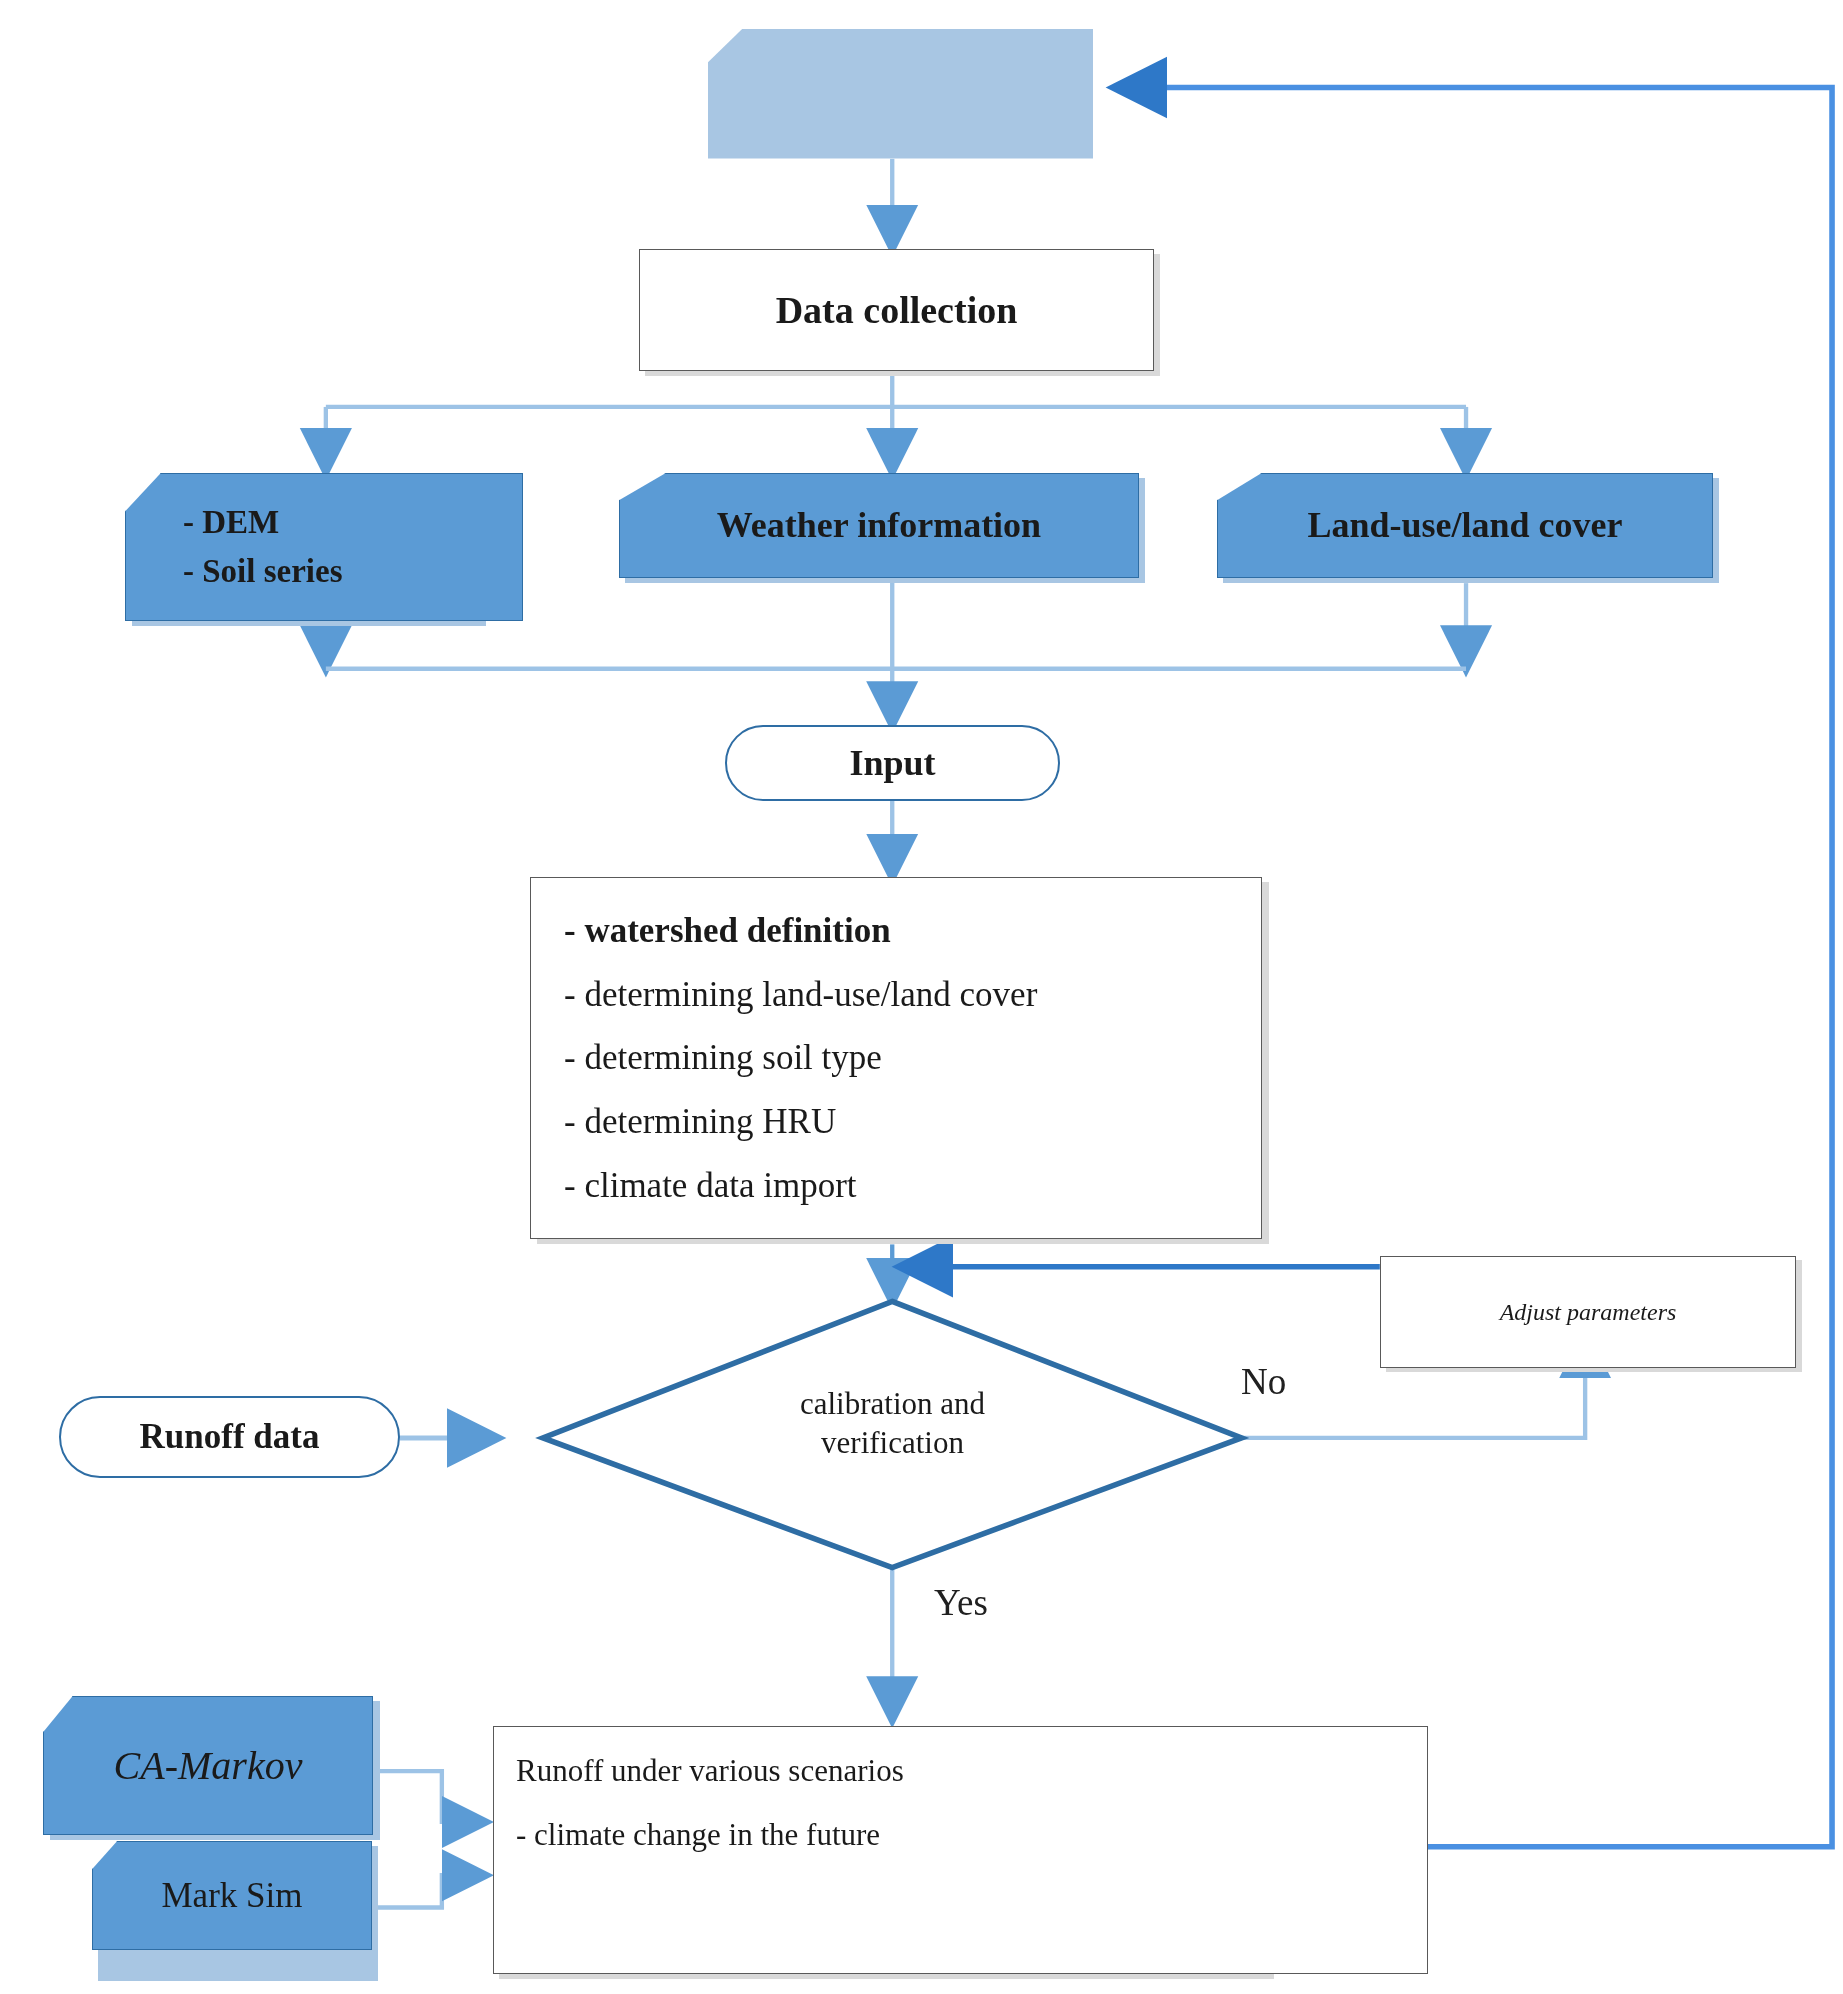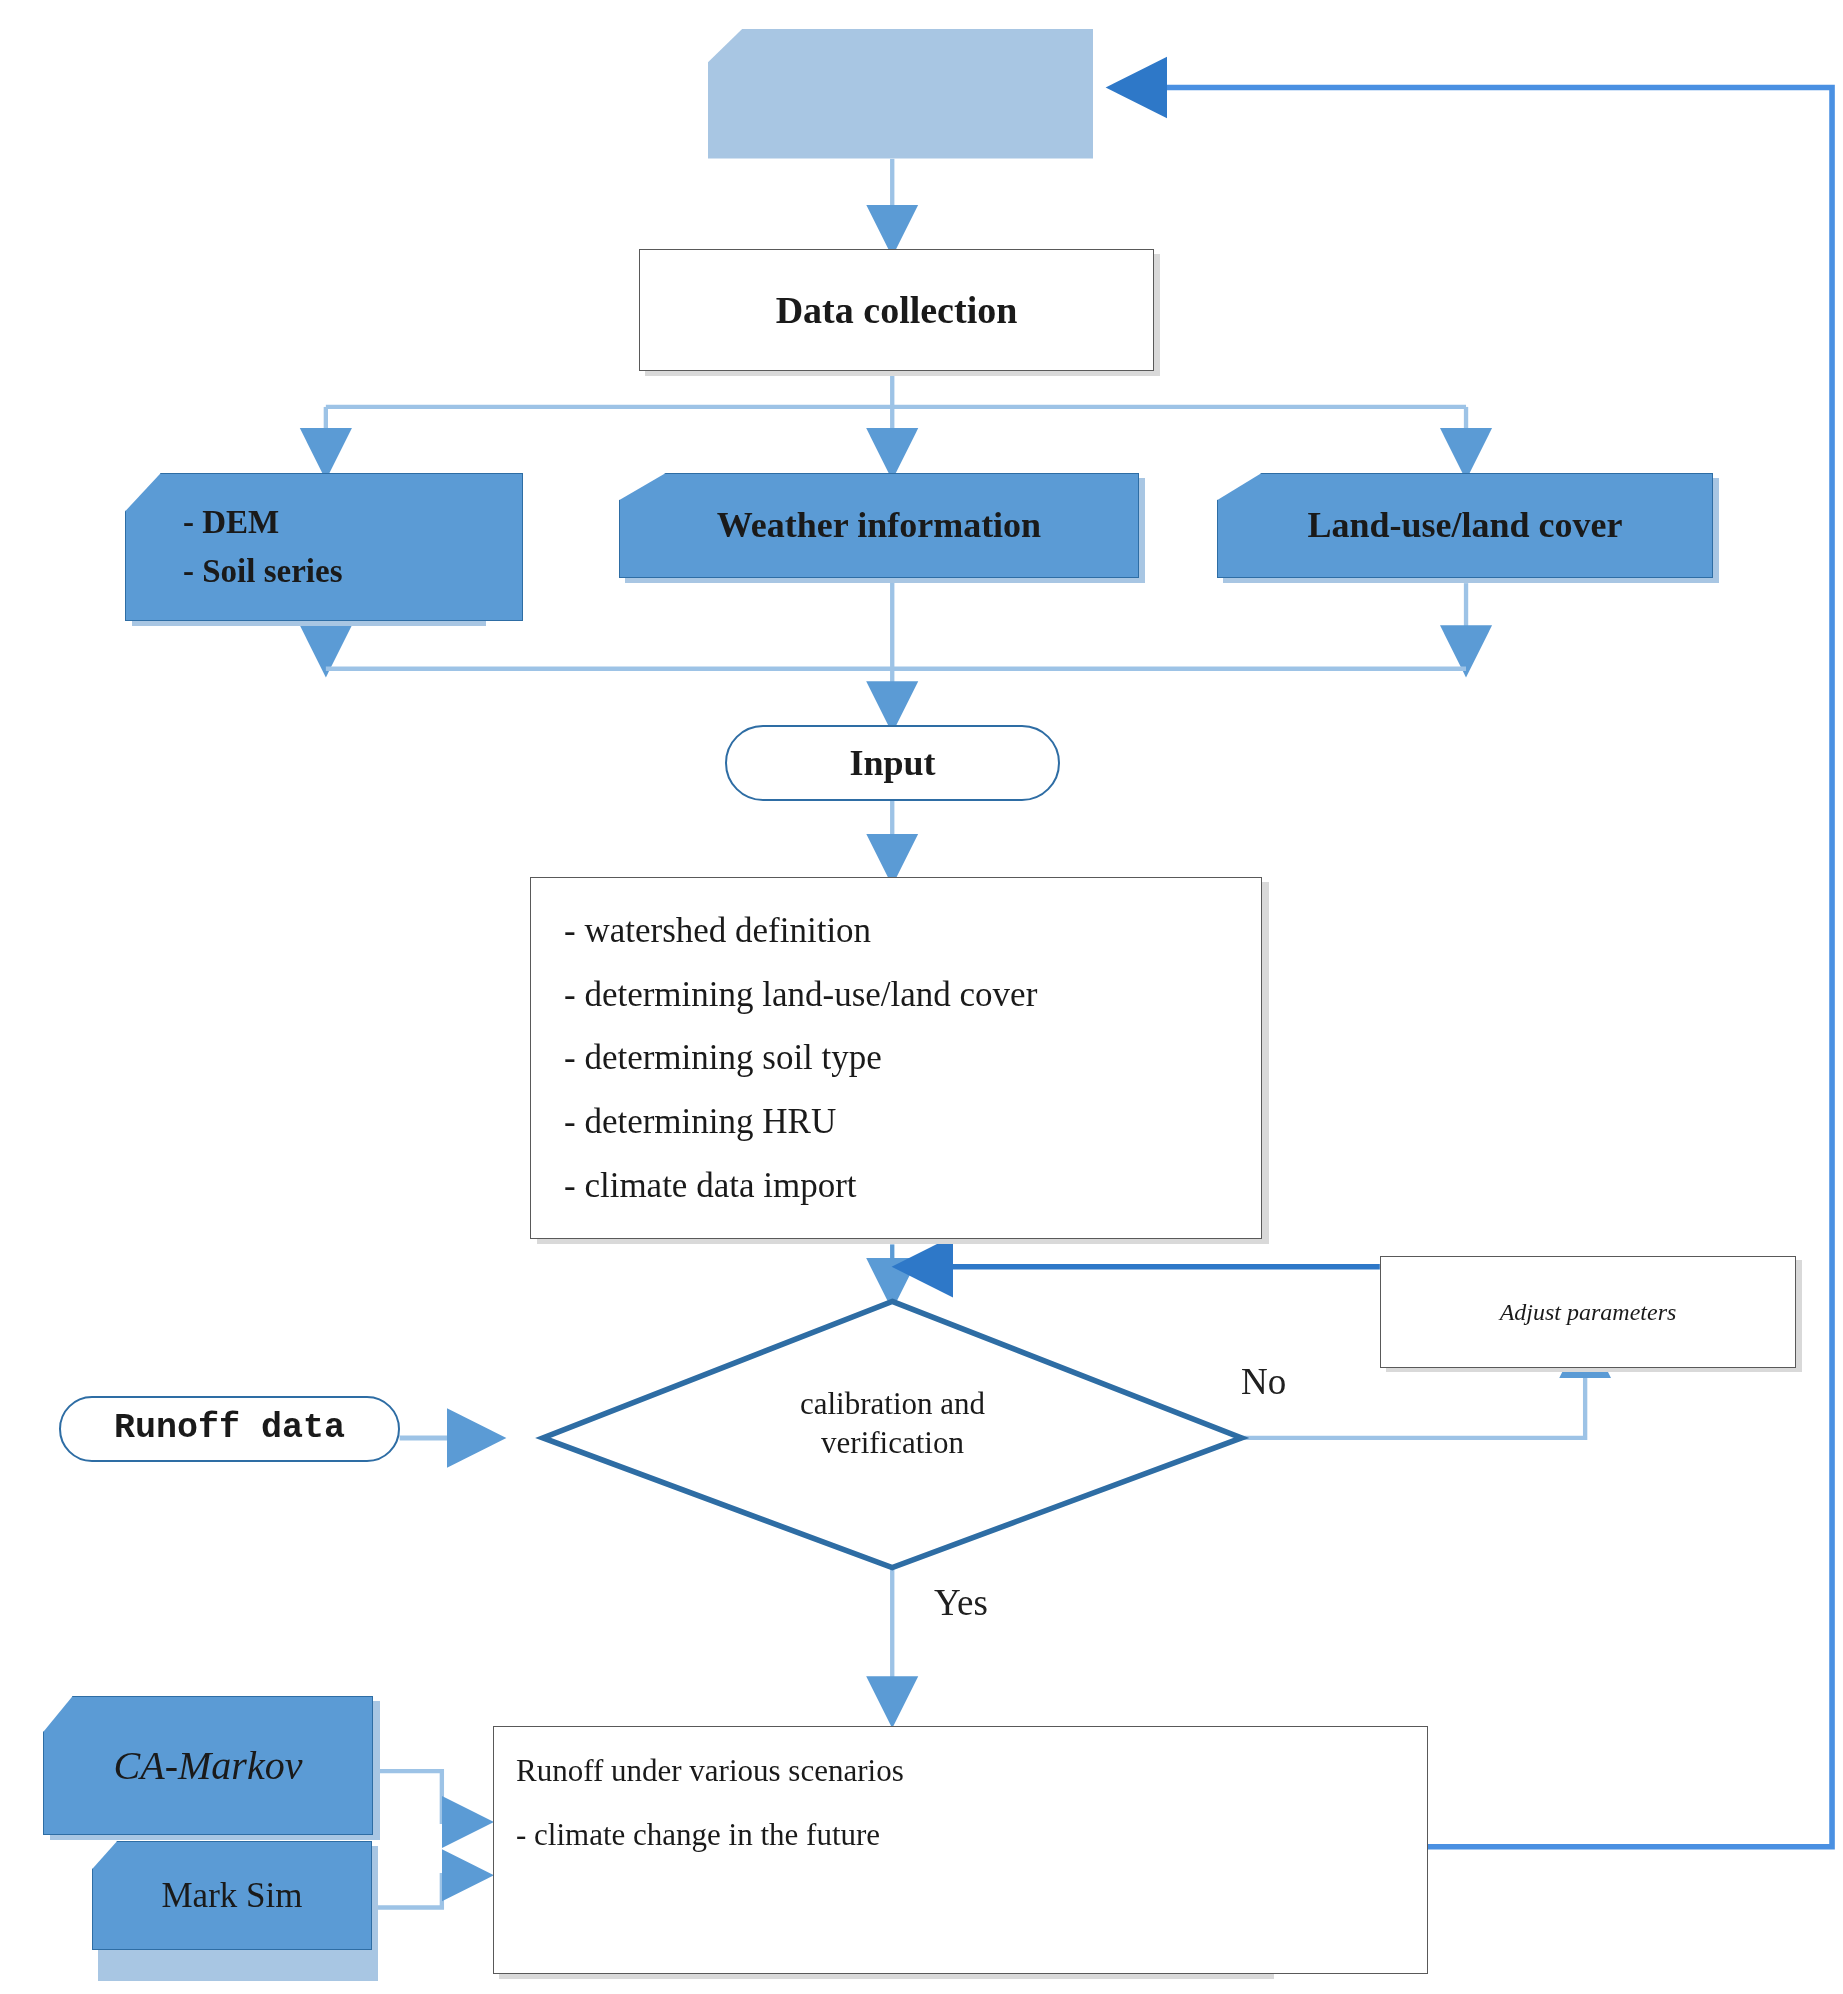--- a/index.html
+++ b/index.html
@@ -161,33 +161,33 @@
     <div class="node-text bold" style="font-size:36px;">Land-use/land  cover</div>
   </div>
 
   <div class="node stadium" style="left:725px; top:725px; width:335px; height:76px;">
     <div class="node-text bold" style="font-size:36px;">Input</div>
   </div>
 
   <div class="rect-shadow" style="left:537px; top:882px; width:732px; height:362px;"></div>
   <div class="node rect" style="left:530px; top:877px; width:732px; height:362px;
               padding:21px 0 21px 33px; justify-content:space-around;">
-    <div class="node-text left list-line" style="font-size:35px;">- watershed definition</div>
+    <div class="node-text left list-line" style="font-size:35px;font-weight:bold;">- watershed definition</div>
     <div class="node-text left list-line" style="font-size:35px;">- determining land-use/land cover</div>
     <div class="node-text left list-line" style="font-size:35px;">- determining soil type</div>
     <div class="node-text left list-line" style="font-size:35px;">- determining HRU</div>
     <div class="node-text left list-line" style="font-size:35px;">- climate data import</div>
   </div>
 
   <div class="diamond-text" style="left:694px; top:1385px; width:397px; font-size:31px;">
     <div>calibration and</div>
     <div>verification</div>
   </div>
 
-  <div class="node stadium" style="left:59px; top:1396px; width:341px; height:66px;font-family:Liberation Mono, monospace;">
+  <div class="node stadium" style="left:59px; top:1396px; width:341px; height:82px;">
     <div class="node-text bold" style="font-size:35px;">Runoff data</div>
   </div>
 
   <div class="rect-shadow" style="left:1386px; top:1260px; width:416px; height:112px;"></div>
   <div class="node rect" style="left:1380px; top:1256px; width:416px; height:112px;">
     <div class="node-text" style="font-size:24px;font-style:italic;">Adjust parameters</div>
   </div>
 
   <div class="banner-shadow" style="left:50px; top:1701px; width:330px; height:139px;"></div>
   <div class="node banner" style="left:43px; top:1696px; width:330px; height:139px;">

